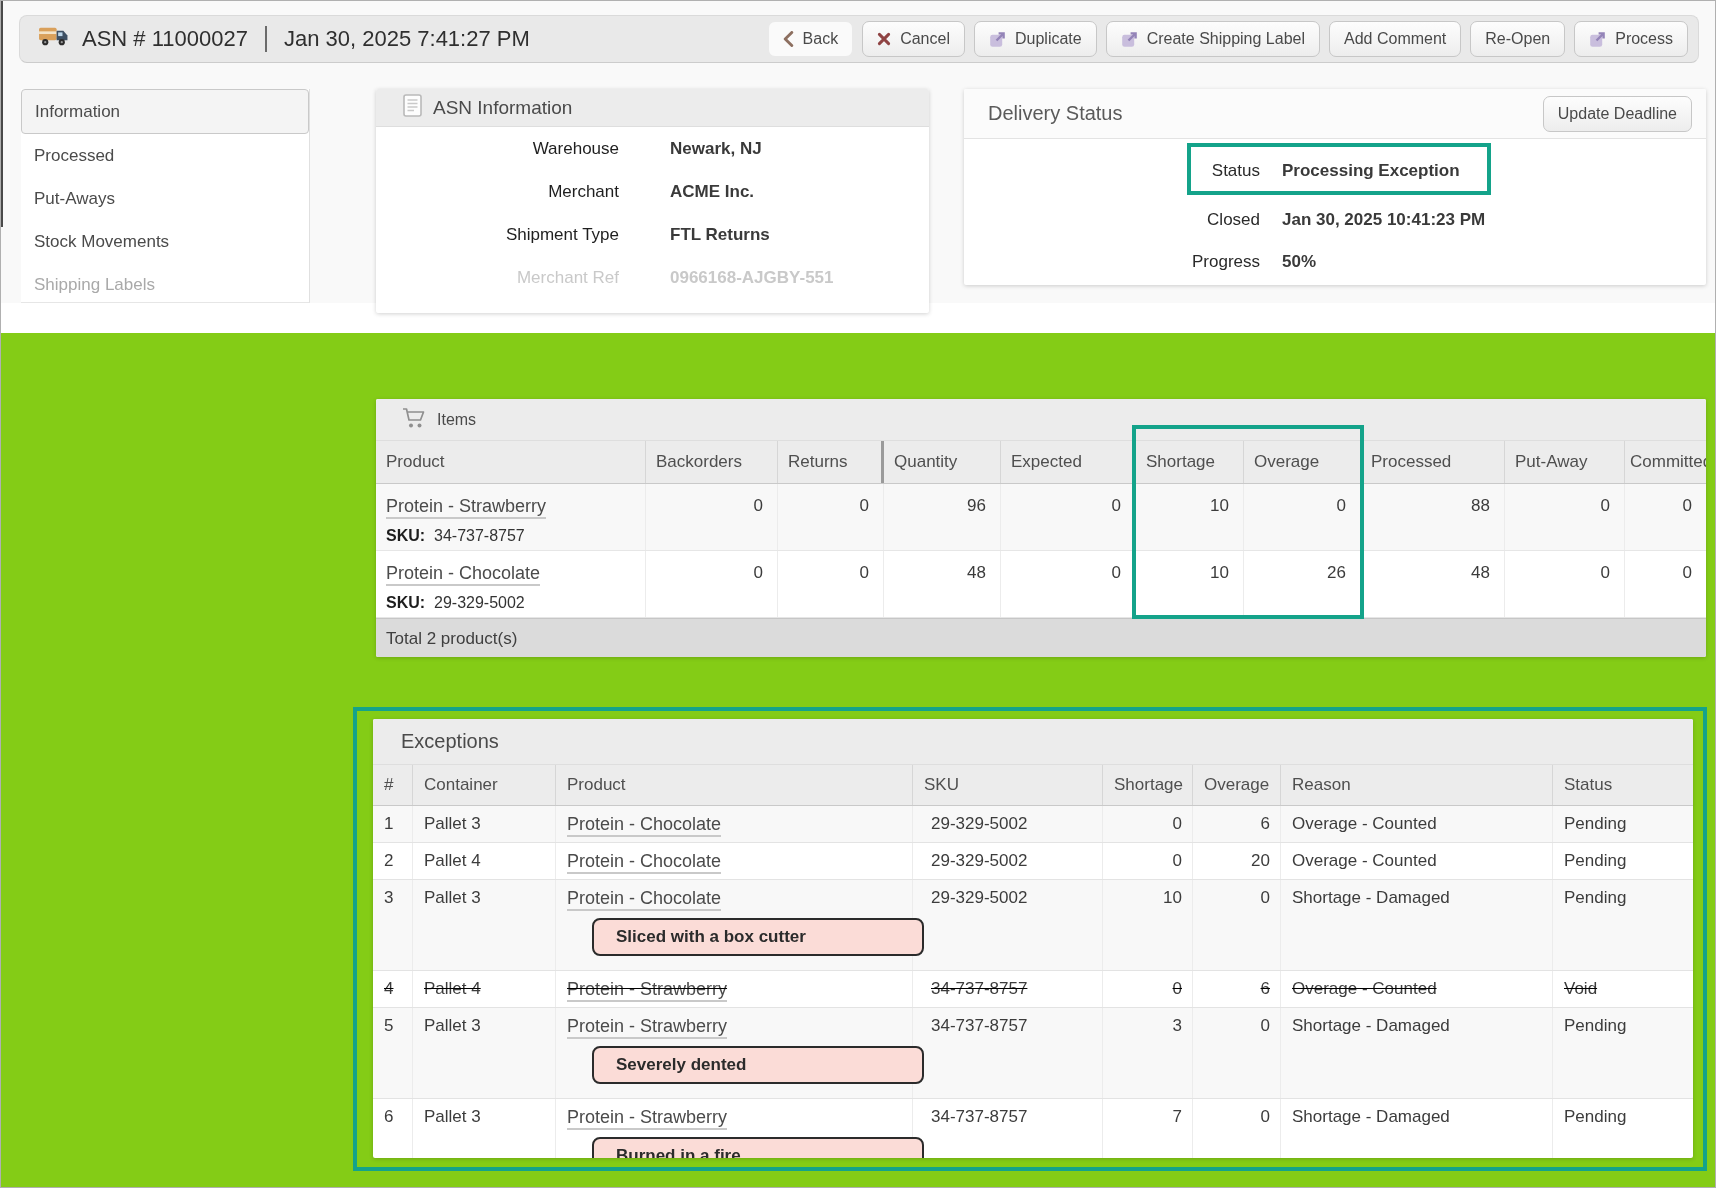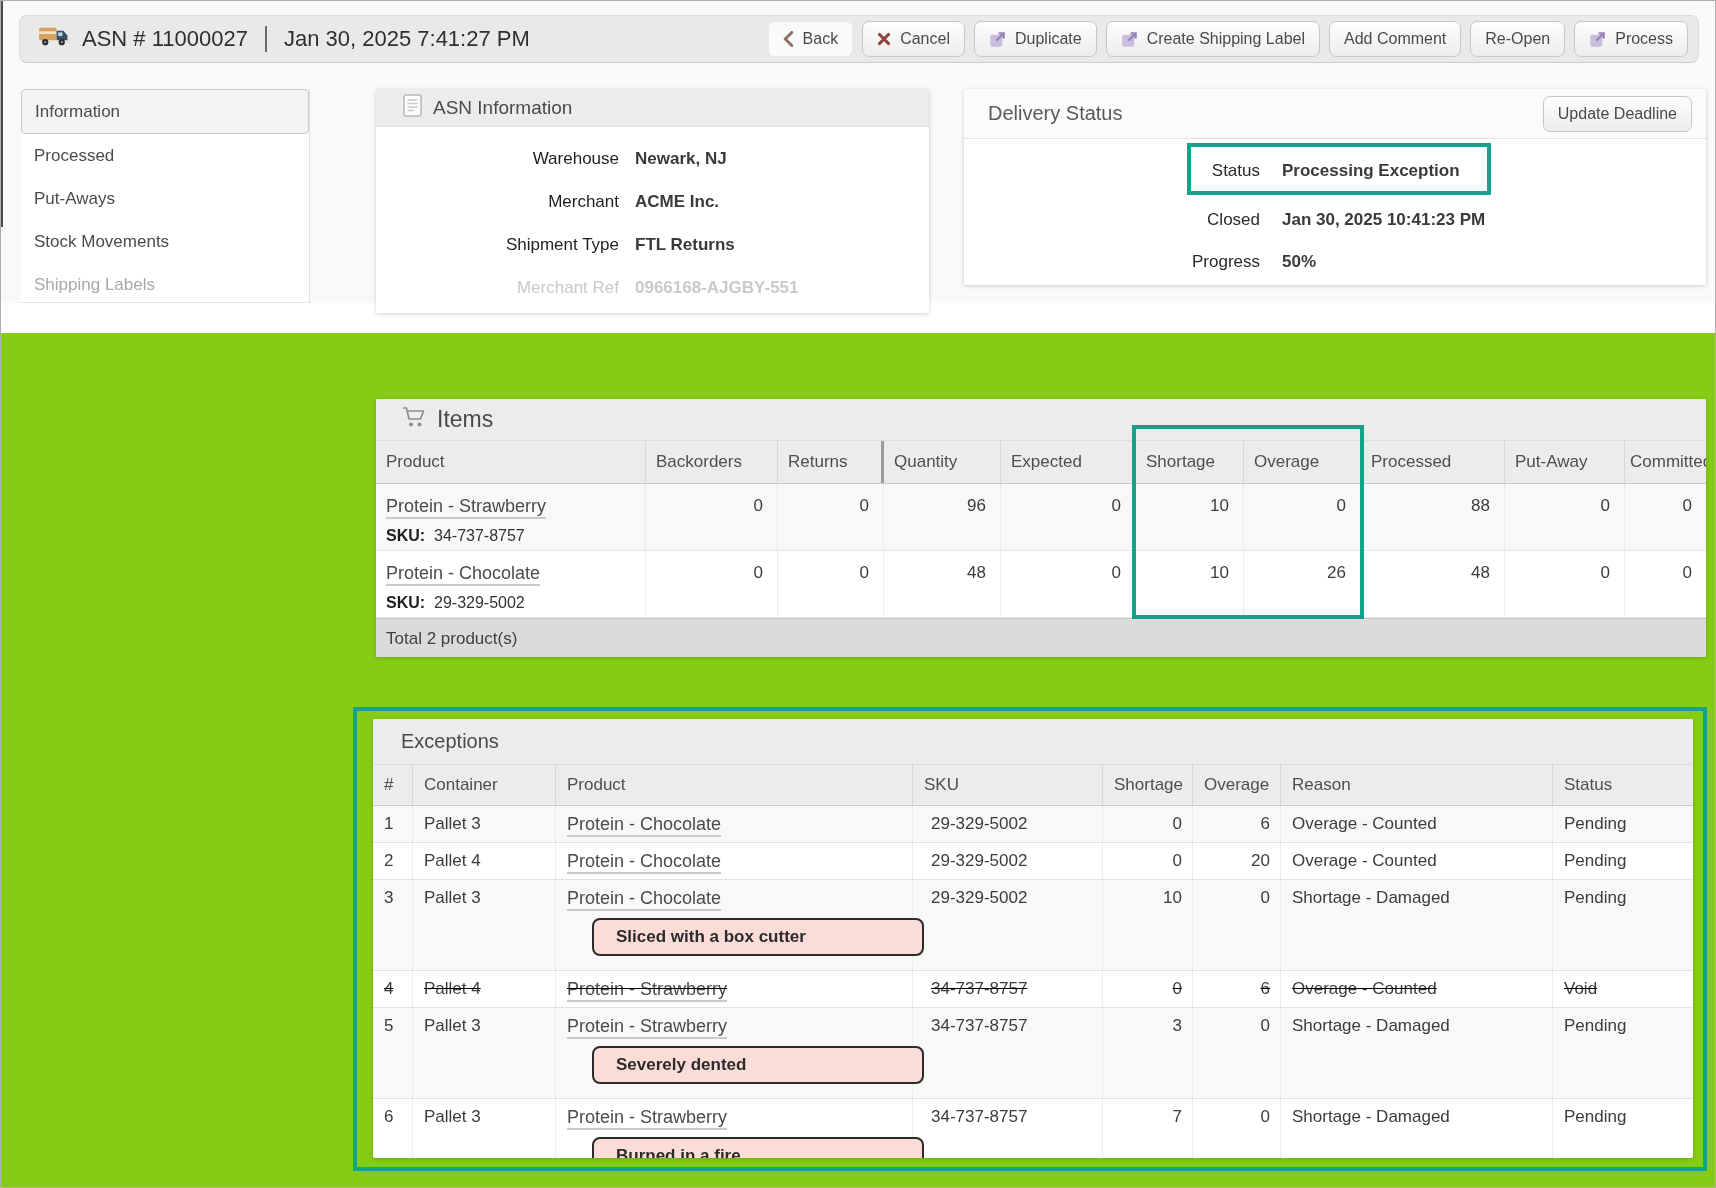--- a/index.html
+++ b/index.html
@@ -31,38 +31,38 @@
   .side-item.active { background:#f4f4f4; border:1px solid #c9c9c9; border-radius:4px; height:45px; }
   .side-item.faded { color:#a9a9a9; }
 
   
   .card { position:absolute; background:#fff; box-shadow:0 1px 4px rgba(0,0,0,.18); border-radius:2px; overflow:hidden; }
   .card-head { display:flex; align-items:center; gap:11px; background:#ececec;
                border-bottom:1px solid #dedede; color:#4a4a4a; }
 
   .asn-card { left:375px; top:88px; width:553px; height:224px; }
   .asn-card .card-head { height:38px; font-size:19px; padding-left:27px; }
-  .info-rows { padding-top:10px; }
+  .info-rows { }
   .info-row { display:flex; align-items:center; height:43px; font-size:17px; }
   .info-row .lbl { width:243px; text-align:right; color:#1f1f1f; }
-  .info-row .val { margin-left:16px; font-weight:bold; color:#3a3a3a; }
+  .info-row .val { margin-left:51px; font-weight:bold; color:#3a3a3a; }
   .info-row.faded .lbl, .info-row.faded .val { color:#c9c9c9; }
 
   .delivery-card { left:963px; top:88px; width:742px; height:196px; }
   .delivery-head { height:50px; display:flex; align-items:center; justify-content:space-between;
                    padding:0 14px 0 24px; border-bottom:1px solid #e3e3e3; background:#fbfbfb; }
   .delivery-head .d-title { font-size:20px; color:#5a5a5a; }
   .d-row { display:flex; align-items:center; font-size:17px; }
   .d-row .lbl { width:296px; text-align:right; color:#2a2a2a; }
   .d-row .val { margin-left:22px; font-weight:bold; color:#3a3a3a; }
   .d-row.r1 { height:56px; } .d-row.r2 { height:42px; } .d-row.r3 { height:42px; }
 
   
   .items-card { left:375px; top:398px; width:1330px; height:258px; }
-  .items-card .card-head { height:42px; font-size:23px; padding-left:26px; }
+  .items-card .card-head { height:42px; font-size:16px; padding-left:26px; }
   .igrid { display:grid; grid-template-columns:270px 132px 106px 117px 135px 108px 117px 144px 120px 81px; }
   .ihead { background:#ececec; border-bottom:1px solid #c9c9c9; }
   .ihead .hc { height:42px; display:flex; align-items:center; padding-left:10px;
                font-size:17px; color:#4f4f4f; border-right:1px solid #d6d6d6; }
   .ihead .hc:last-child { border-right:none; padding-left:5px; }
   .ihead .hc.thick { border-right:3px solid #9a9a9a; }
   .irow { min-height:67px; border-bottom:1px solid #e6e6e6; }
   .irow.odd { background:#f8f8f8; }
   .irow .c { padding:12px 14px 0 10px; font-size:17px; color:#3c3c3c; text-align:right;
              border-right:1px solid #ececec; }

